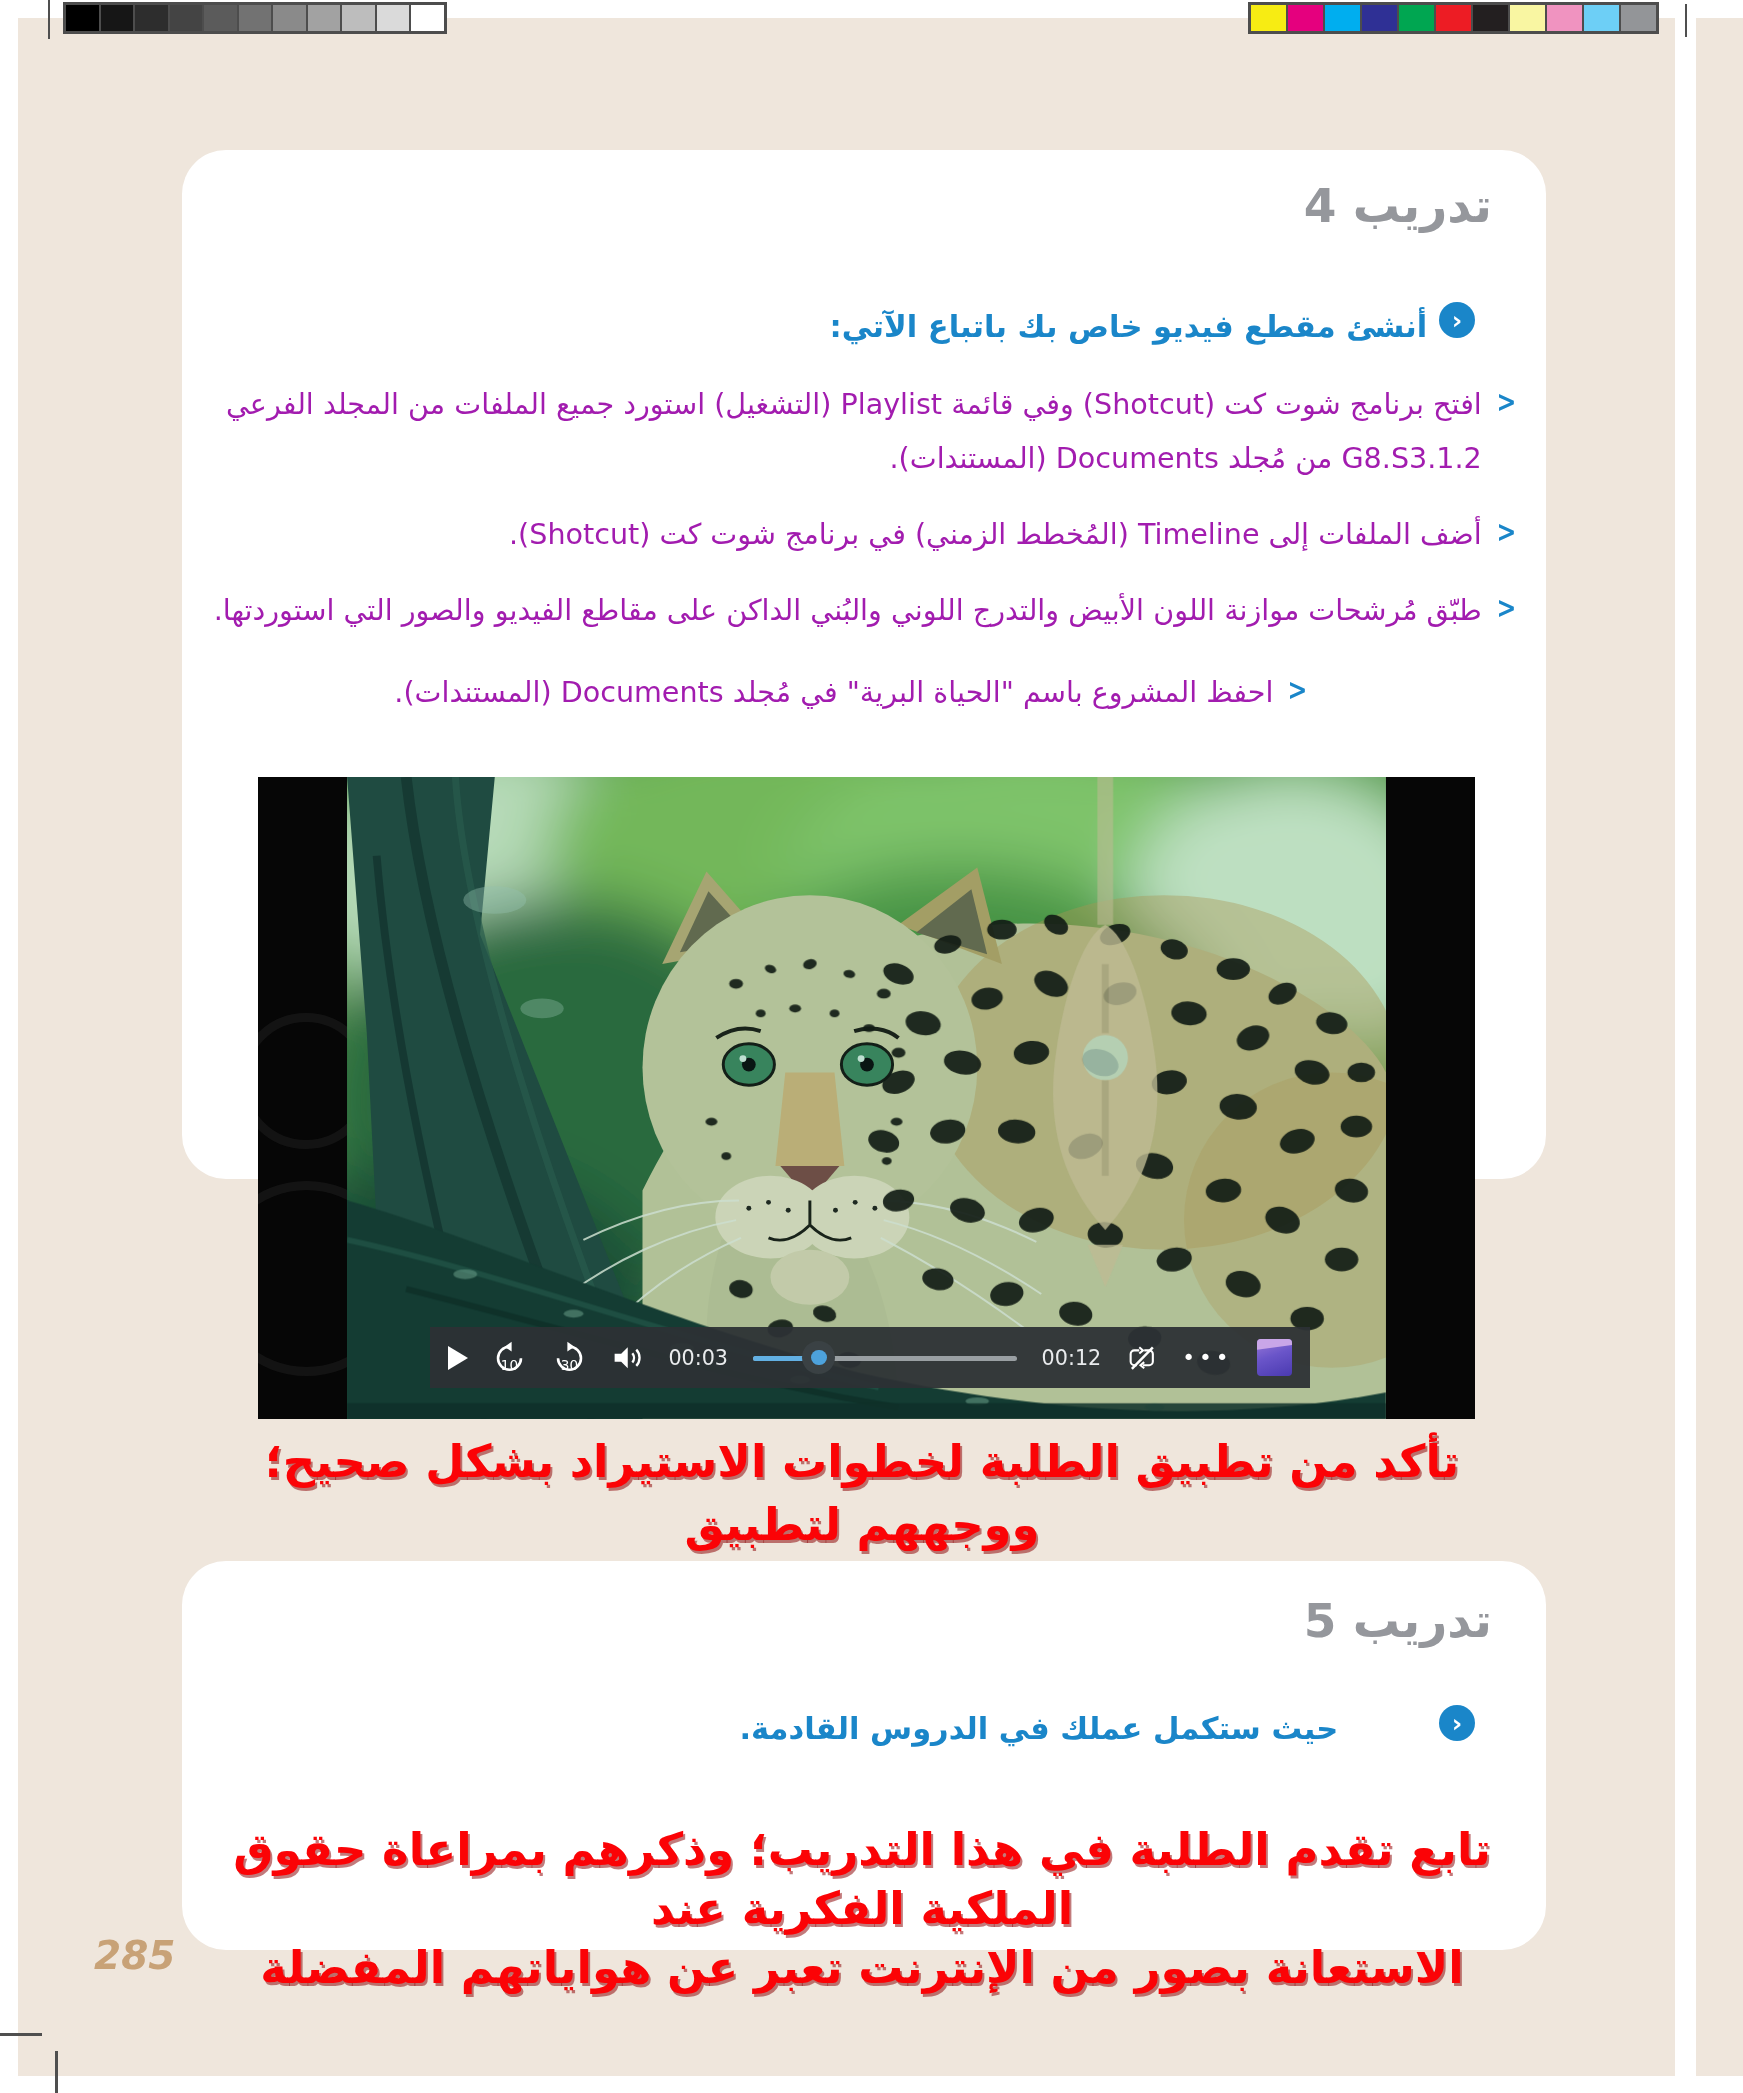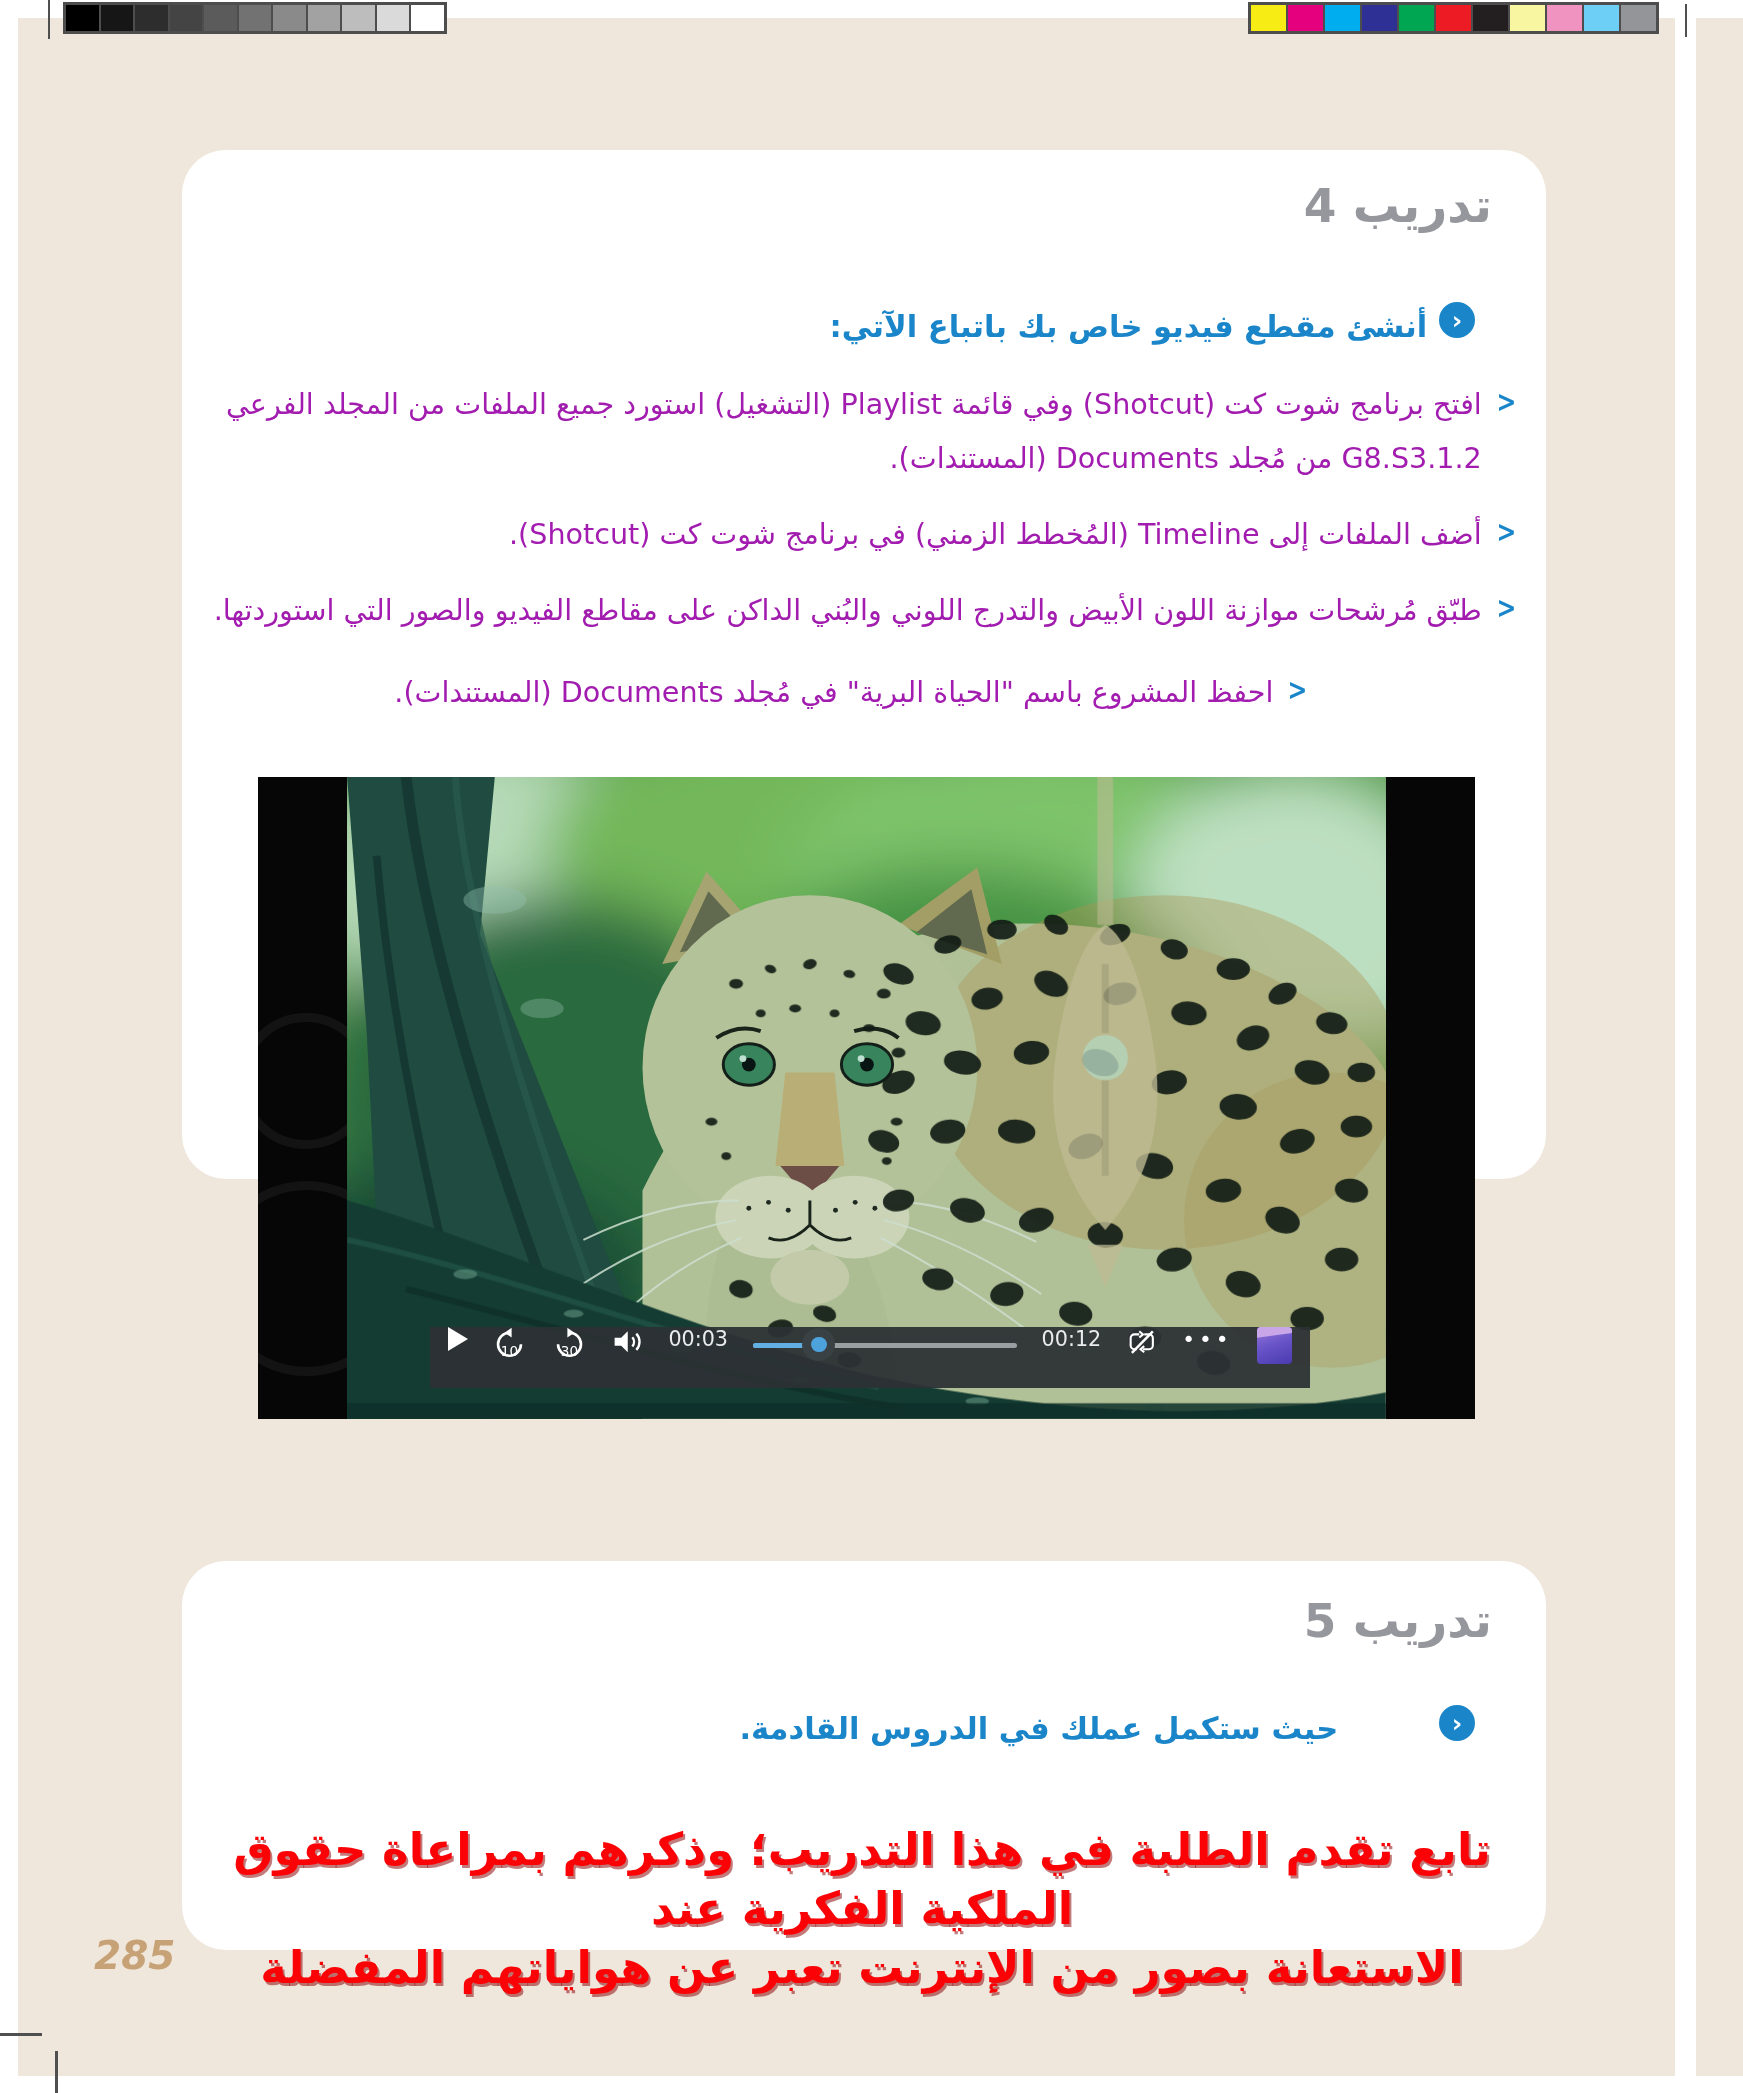--- a/index.html
+++ b/index.html
@@ -41,21 +41,21 @@
     text-shadow:2px 3px 0 rgba(144,12,14,.55);
   }
   .pagenum{font-size:39px;font-weight:bold;color:#c8a277;}
   
   .vframe{left:76px;top:627px;width:1217px;height:642px;background:#060606;overflow:hidden;}
   .vphoto{position:absolute;left:89px;top:0;width:1039px;height:642px;}
   .wm-circle{position:absolute;border-radius:50%;border:9.9px solid #1f1f1f;opacity:.55;}
   
   .pbar{
     position:absolute;left:172px;top:550px;width:880px;height:61px;
-    background:rgba(44,50,53,.95);display:flex;
+    background:rgba(44,50,53,.95);display:flex;align-items:center;
     padding:0 17.7px;box-sizing:border-box;justify-content:space-between;z-index:4;
   }
   .play-tri{width:0;height:0;border-left:20.7px solid #fff;border-top:12.8px solid transparent;border-bottom:12.8px solid transparent;}
   .ptime{color:#e9ebed;font-size:20.7px;font-family:"DejaVu Sans", sans-serif;}
   .slider{position:relative;width:264px;height:35px;}
   .slider .track{position:absolute;left:0;right:0;top:15.8px;height:4.9px;background:#999fa2;border-radius:3px;}
   .slider .fill{position:absolute;left:0;top:15.8px;height:4.9px;background:#62b0e3;border-radius:3px;}
   .slider .handle{
     position:absolute;top:1px;width:33px;height:33px;margin-left:-16.7px;border-radius:50%;
     background:#3a4144;display:flex;align-items:center;justify-content:center;
@@ -366,20 +366,21 @@
       <span class="pdots">•••</span>
 
       <div class="appicon">
         <div class="fold"></div>
       </div>
     </div>
   </div>
 </div>
 
 <div class="abs rednote rtl" style="top:1430px;">
+  <div>تأكد من تطبيق الطلبة لخطوات الاستيراد بشكل صحيح؛ ووجههم لتطبيق</div>
 </div>
 
 <div class="abs card card2">
 
   <div class="abs rtl t-title" style="right:54px;top:32px;">تدريب 5</div>
 
   <div class="abs rtl bullet-row" style="right:71px;top:140px;width:1212px;">
     <div class="blue-dot">
         <span>‹</span>
       </div>

